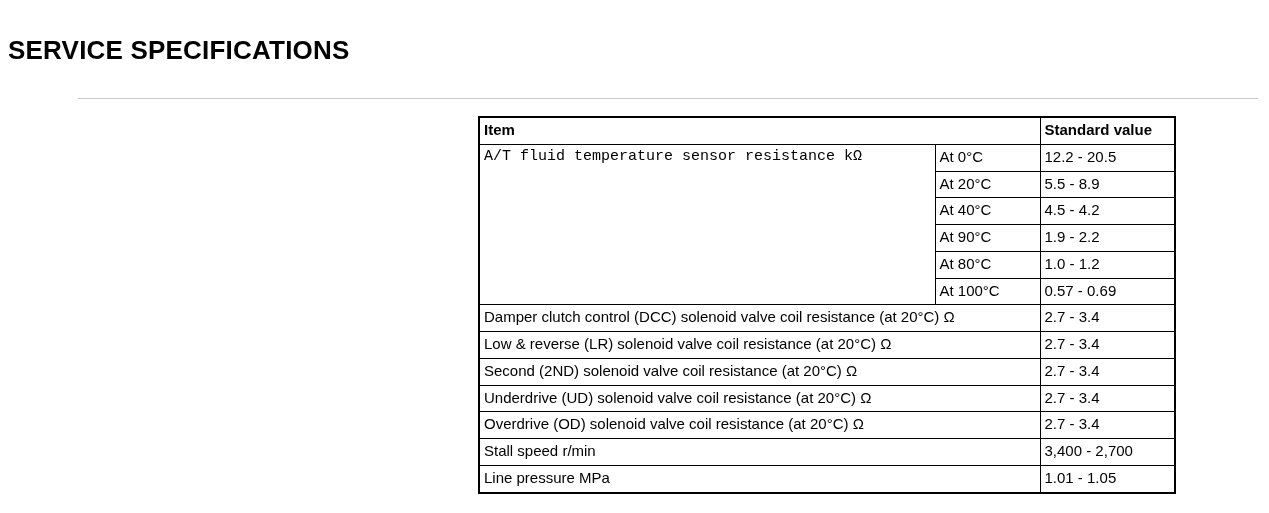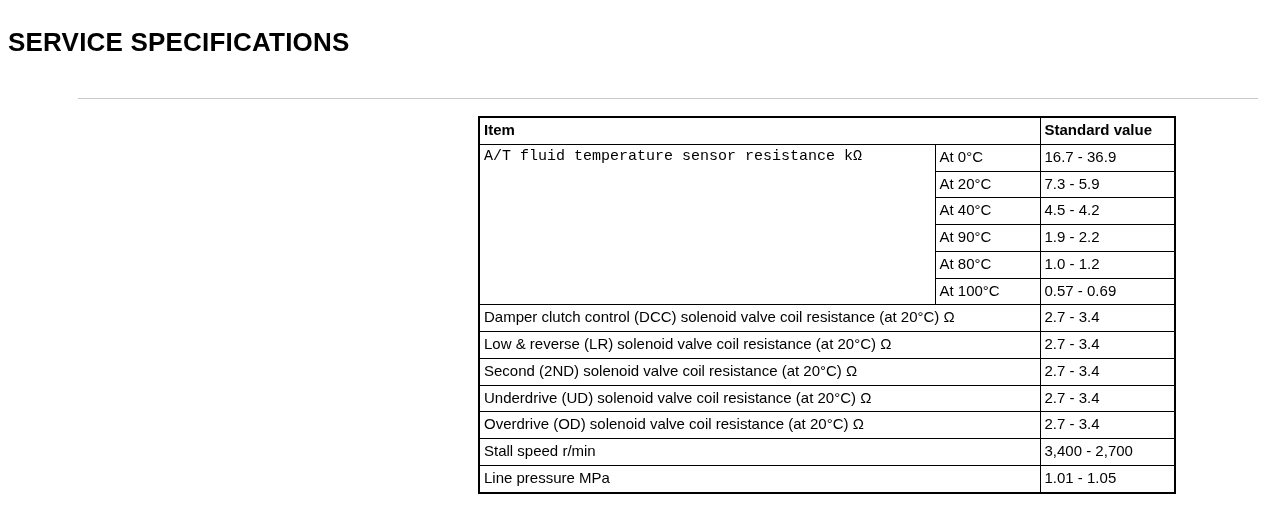--- a/index.html
+++ b/index.html
@@ -11,21 +11,21 @@
     width: 1269px;
     height: 513px;
     font-family: "Liberation Sans", sans-serif;
     color: #000000;
     position: relative;
     overflow: hidden;
   }
   .page-title {
     position: absolute;
     left: 8px;
-    top: 10px;
+    top: 18px;
     font-size: 26px;
     font-weight: bold;
     letter-spacing: 0.2px;
     white-space: nowrap;
   }
   .divider {
     position: absolute;
     left: 78px;
     top: 98px;
     width: 1180px;
@@ -84,25 +84,25 @@
     <thead>
       <tr>
         <th colspan="2">Item</th>
         <th>Standard value</th>
       </tr>
     </thead>
     <tbody>
       <tr>
         <td rowspan="6" class="item-cell-span">A/T fluid temperature sensor resistance kΩ</td>
         <td class="nowrap">At 0°C</td>
-        <td class="nowrap">16.7 - 36.9</td>
+        <td class="nowrap">12.2 - 20.5</td>
       </tr>
       <tr>
         <td class="nowrap">At 20°C</td>
-        <td class="nowrap">7.3 - 5.9</td>
+        <td class="nowrap">5.5 - 8.9</td>
       </tr>
       <tr>
         <td class="nowrap">At 40°C</td>
         <td class="nowrap">4.5 - 4.2</td>
       </tr>
       <tr>
         <td class="nowrap">At 90°C</td>
         <td class="nowrap">1.9 - 2.2</td>
       </tr>
       <tr>

